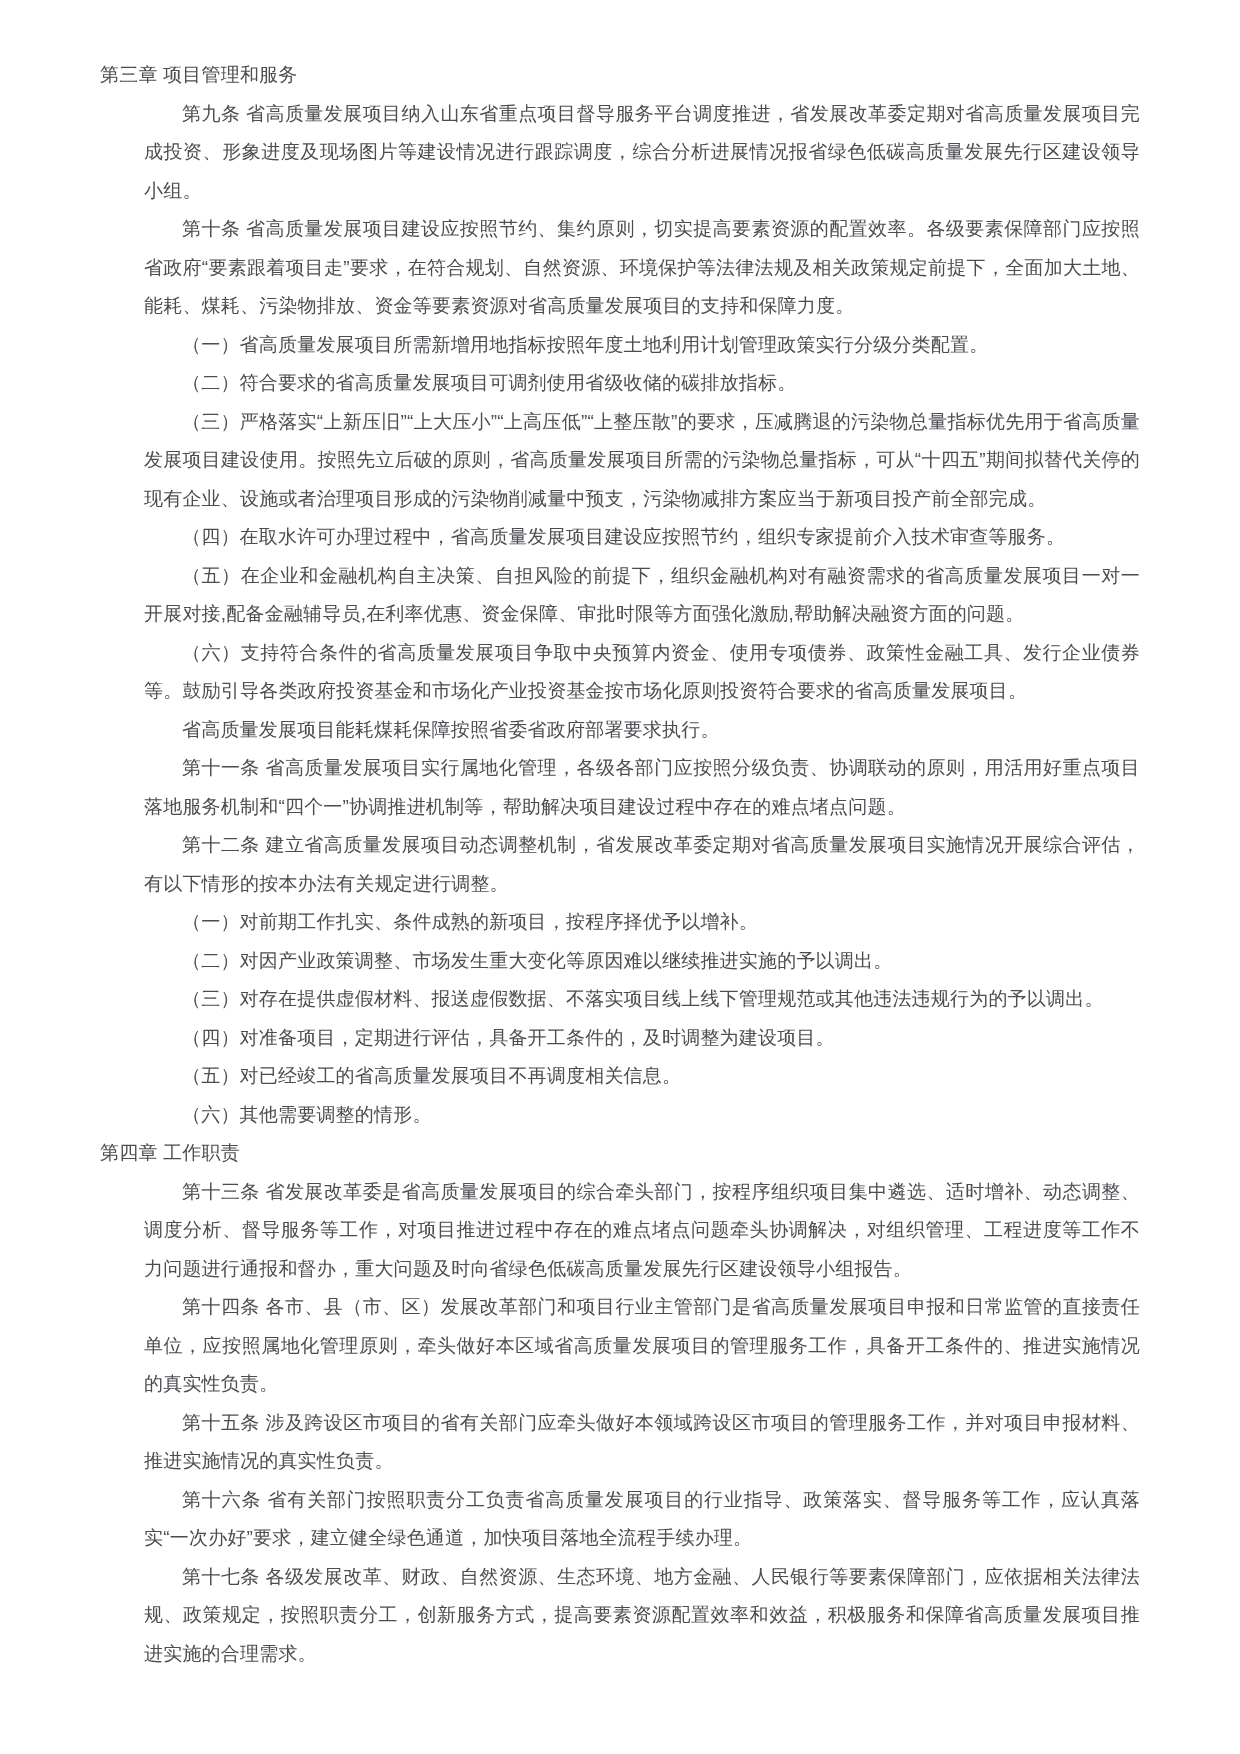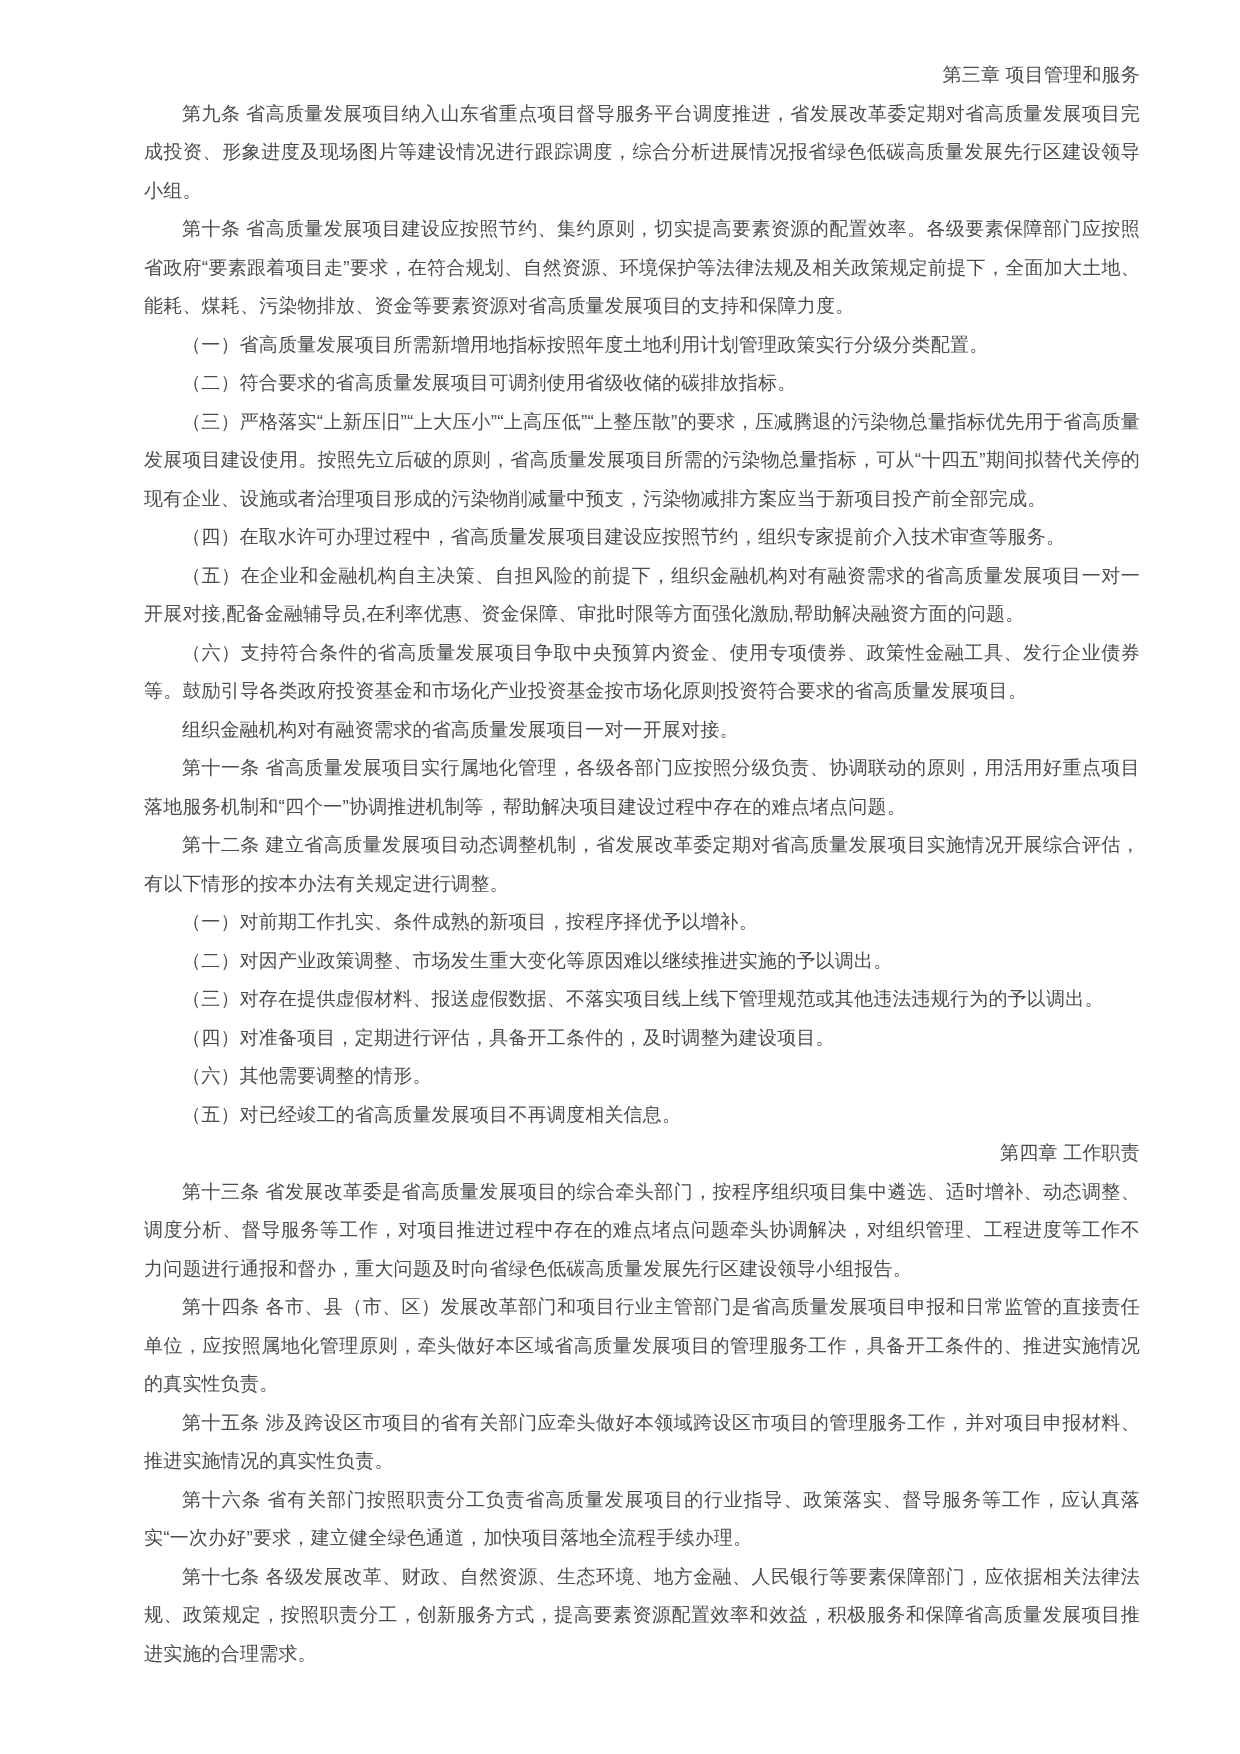--- a/index.html
+++ b/index.html
@@ -28,47 +28,47 @@
     letter-spacing: 0.2px;
     font-weight: 400;
   }
   .doc-body p.para {
     text-align: justify;
     text-indent: 2em;
     word-break: break-all;
     margin-left: 44px;
   }
   .doc-body p.chapter-title {
-    text-align: right;
+    text-align: left;
     text-indent: 0;
   }
 </style>
 </head>
 <body>
 
 <div class="page">
   <main class="doc-body">
       <p class="chapter-title">第三章 项目管理和服务</p>
       <p class="para">第九条 省高质量发展项目纳入山东省重点项目督导服务平台调度推进，省发展改革委定期对省高质量发展项目完成投资、形象进度及现场图片等建设情况进行跟踪调度，综合分析进展情况报省绿色低碳高质量发展先行区建设领导小组。</p>
       <p class="para">第十条 省高质量发展项目建设应按照节约、集约原则，切实提高要素资源的配置效率。各级要素保障部门应按照省政府“要素跟着项目走”要求，在符合规划、自然资源、环境保护等法律法规及相关政策规定前提下，全面加大土地、能耗、煤耗、污染物排放、资金等要素资源对省高质量发展项目的支持和保障力度。</p>
       <p class="para">（一）省高质量发展项目所需新增用地指标按照年度土地利用计划管理政策实行分级分类配置。</p>
       <p class="para">（二）符合要求的省高质量发展项目可调剂使用省级收储的碳排放指标。</p>
       <p class="para">（三）严格落实“上新压旧”“上大压小”“上高压低”“上整压散”的要求，压减腾退的污染物总量指标优先用于省高质量发展项目建设使用。按照先立后破的原则，省高质量发展项目所需的污染物总量指标，可从“十四五”期间拟替代关停的现有企业、设施或者治理项目形成的污染物削减量中预支，污染物减排方案应当于新项目投产前全部完成。</p>
       <p class="para">（四）在取水许可办理过程中，省高质量发展项目建设应按照节约，组织专家提前介入技术审查等服务。</p>
       <p class="para">（五）在企业和金融机构自主决策、自担风险的前提下，组织金融机构对有融资需求的省高质量发展项目一对一开展对接,配备金融辅导员,在利率优惠、资金保障、审批时限等方面强化激励,帮助解决融资方面的问题。</p>
       <p class="para">（六）支持符合条件的省高质量发展项目争取中央预算内资金、使用专项债券、政策性金融工具、发行企业债券等。鼓励引导各类政府投资基金和市场化产业投资基金按市场化原则投资符合要求的省高质量发展项目。</p>
-      <p class="para">组织金融机构对有融资需求的省高质量发展项目一对一开展对接。</p>
+      <p class="para">省高质量发展项目能耗煤耗保障按照省委省政府部署要求执行。</p>
       <p class="para">第十一条 省高质量发展项目实行属地化管理，各级各部门应按照分级负责、协调联动的原则，用活用好重点项目落地服务机制和“四个一”协调推进机制等，帮助解决项目建设过程中存在的难点堵点问题。</p>
       <p class="para">第十二条 建立省高质量发展项目动态调整机制，省发展改革委定期对省高质量发展项目实施情况开展综合评估，有以下情形的按本办法有关规定进行调整。</p>
       <p class="para">（一）对前期工作扎实、条件成熟的新项目，按程序择优予以增补。</p>
       <p class="para">（二）对因产业政策调整、市场发生重大变化等原因难以继续推进实施的予以调出。</p>
       <p class="para">（三）对存在提供虚假材料、报送虚假数据、不落实项目线上线下管理规范或其他违法违规行为的予以调出。</p>
       <p class="para">（四）对准备项目，定期进行评估，具备开工条件的，及时调整为建设项目。</p>
+      <p class="para">（五）对已经竣工的省高质量发展项目不再调度相关信息。</p>
       <p class="para">（六）其他需要调整的情形。</p>
-      <p class="para">（五）对已经竣工的省高质量发展项目不再调度相关信息。</p>
       <p class="chapter-title">第四章 工作职责</p>
       <p class="para">第十三条 省发展改革委是省高质量发展项目的综合牵头部门，按程序组织项目集中遴选、适时增补、动态调整、调度分析、督导服务等工作，对项目推进过程中存在的难点堵点问题牵头协调解决，对组织管理、工程进度等工作不力问题进行通报和督办，重大问题及时向省绿色低碳高质量发展先行区建设领导小组报告。</p>
       <p class="para">第十四条 各市、县（市、区）发展改革部门和项目行业主管部门是省高质量发展项目申报和日常监管的直接责任单位，应按照属地化管理原则，牵头做好本区域省高质量发展项目的管理服务工作，具备开工条件的、推进实施情况的真实性负责。</p>
       <p class="para">第十五条 涉及跨设区市项目的省有关部门应牵头做好本领域跨设区市项目的管理服务工作，并对项目申报材料、推进实施情况的真实性负责。</p>
       <p class="para">第十六条 省有关部门按照职责分工负责省高质量发展项目的行业指导、政策落实、督导服务等工作，应认真落实“一次办好”要求，建立健全绿色通道，加快项目落地全流程手续办理。</p>
       <p class="para">第十七条 各级发展改革、财政、自然资源、生态环境、地方金融、人民银行等要素保障部门，应依据相关法律法规、政策规定，按照职责分工，创新服务方式，提高要素资源配置效率和效益，积极服务和保障省高质量发展项目推进实施的合理需求。</p>
     </main>
 </div>
 
 </body></html>

